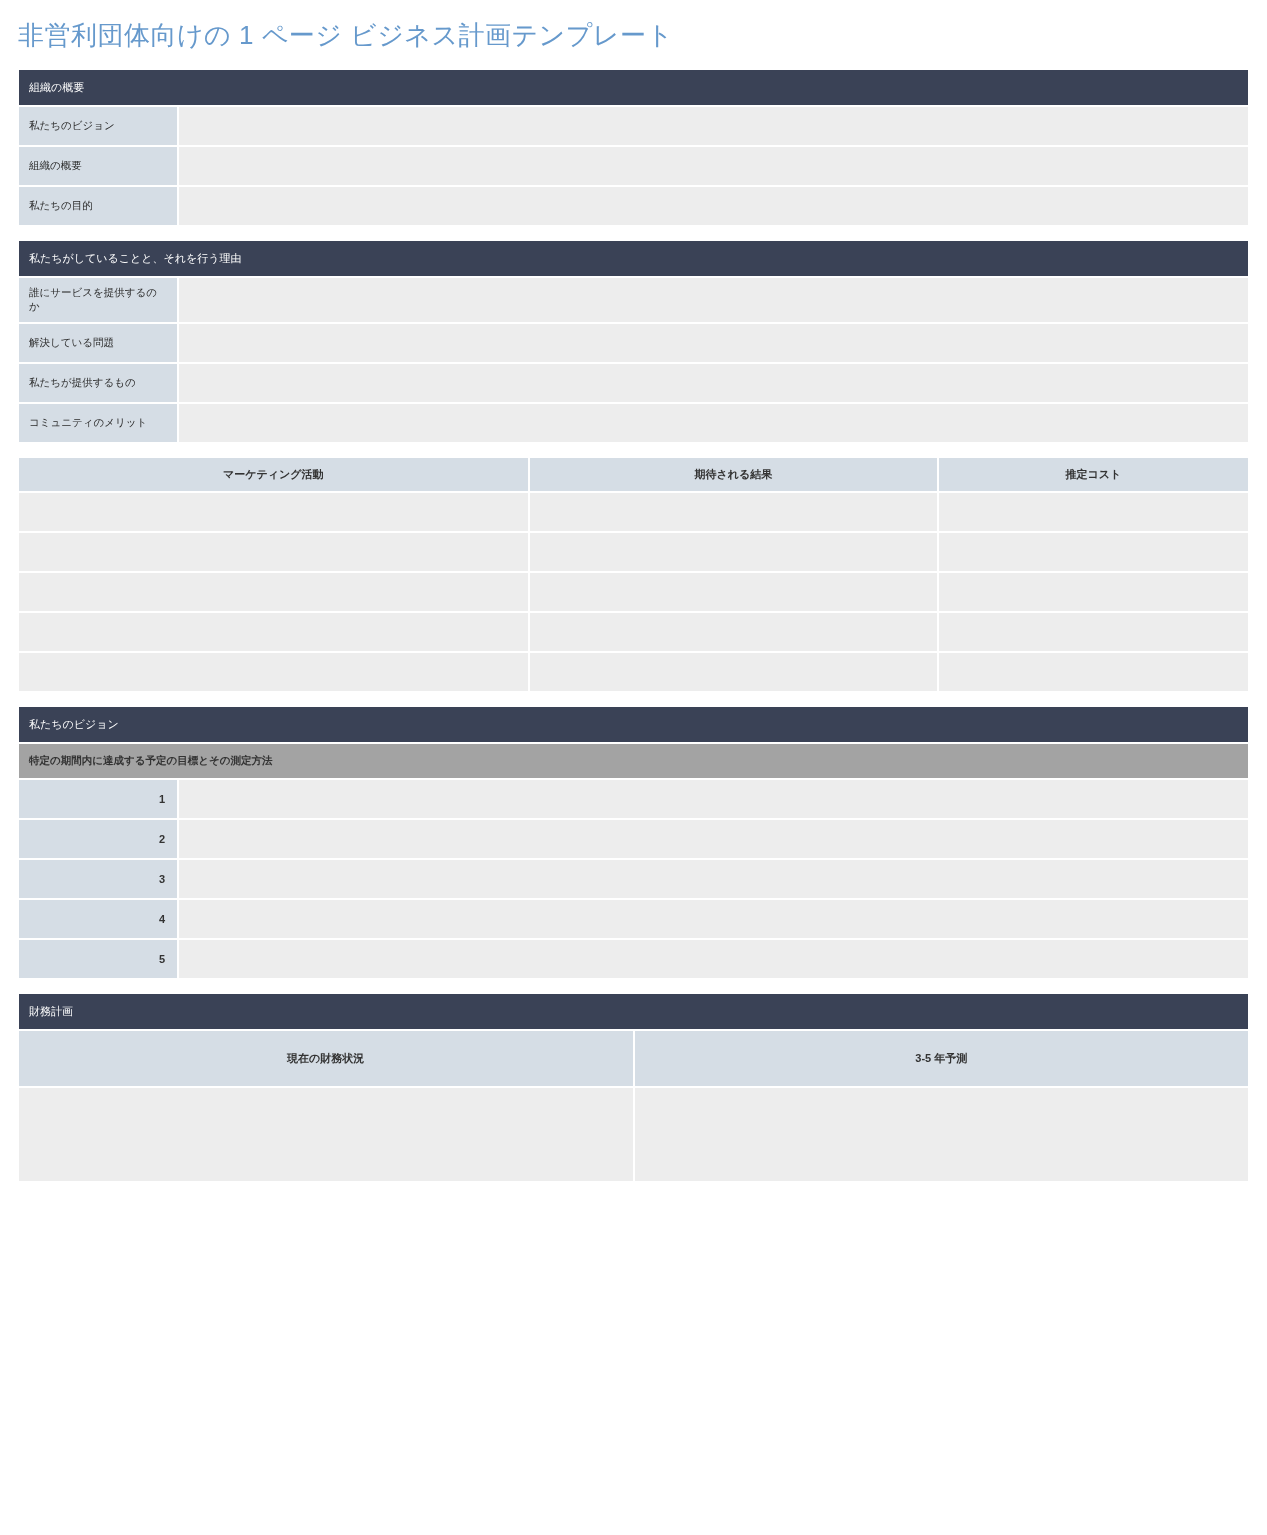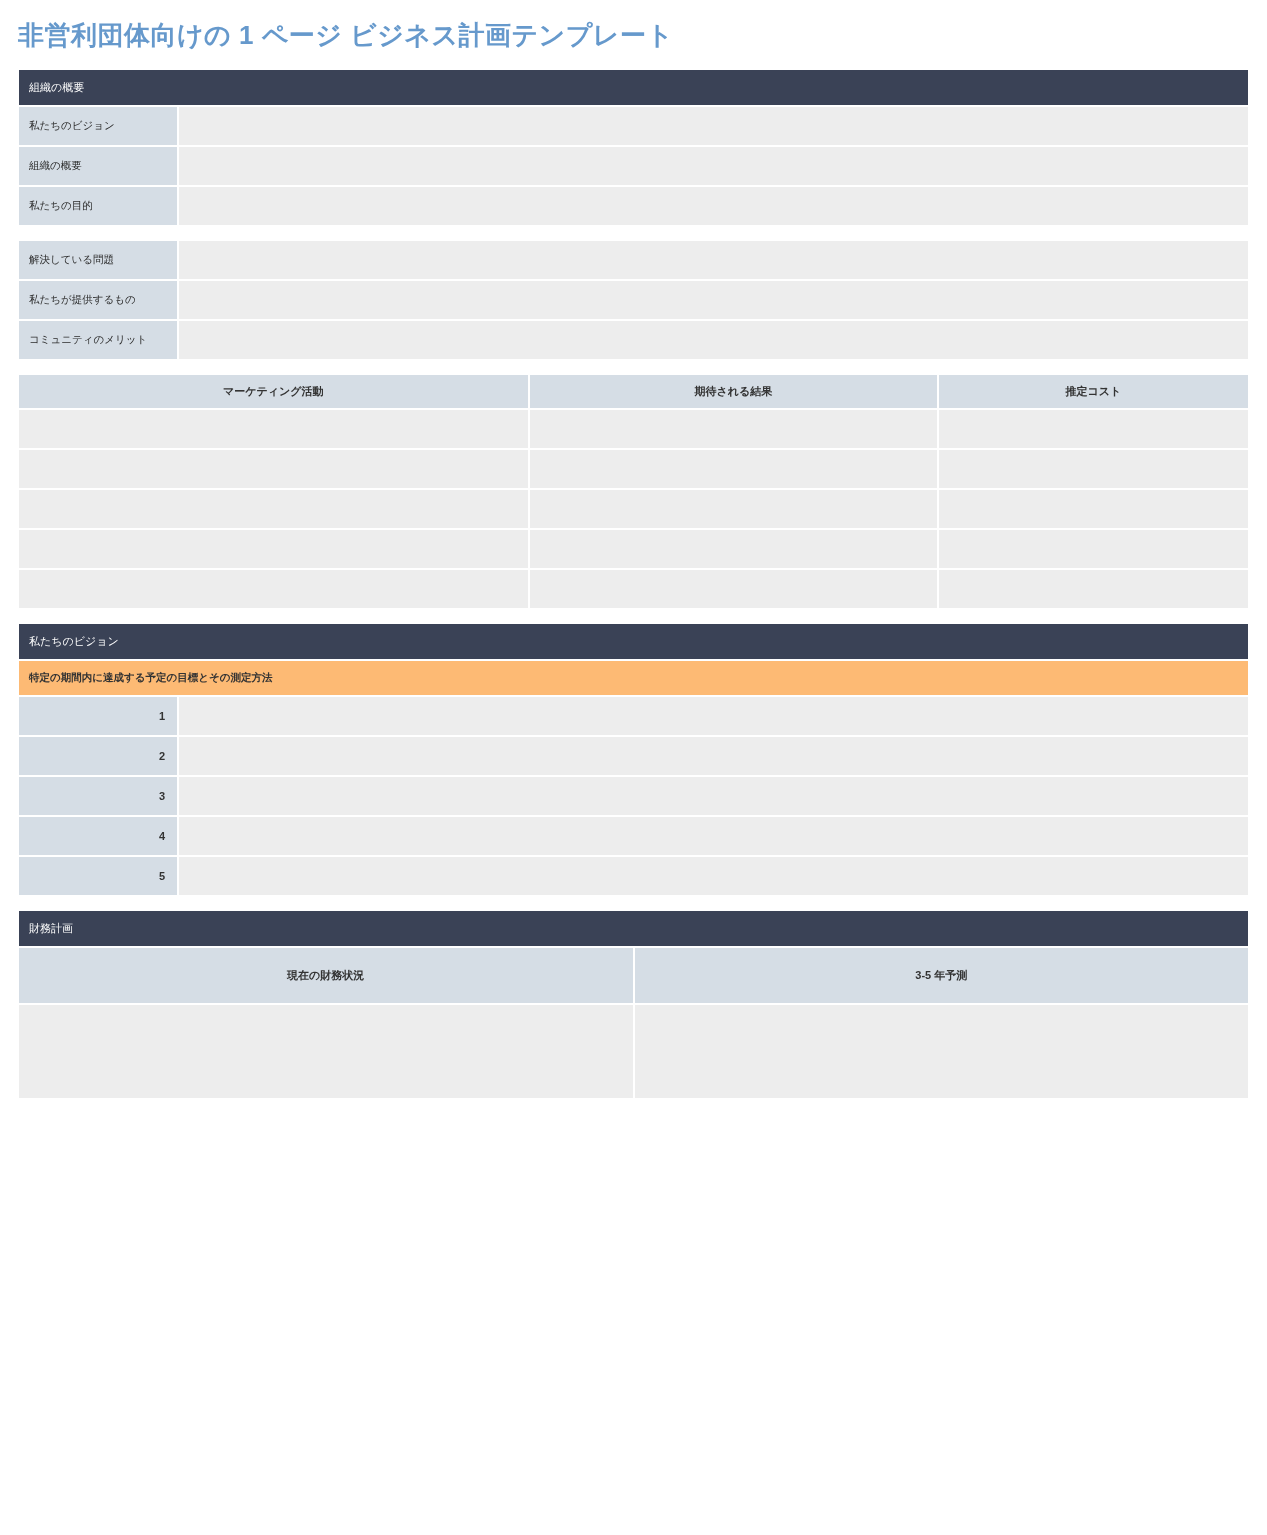--- a/index.html
+++ b/index.html
@@ -6,21 +6,21 @@
   body {
     font-family: "Hiragino Kaku Gothic ProN", "Hiragino Sans", Meiryo, Arial, sans-serif;
     background: #ffffff;
     padding: 18px;
     font-size: 11px;
     color: #333;
   }
   .page-title {
     color: #6699cc;
     font-size: 26px;
-    font-weight: bold;
+    font-weight: normal;
     margin-bottom: 16px;
     letter-spacing: 0.5px;
   }
   .section {
     width: 100%;
     border-collapse: separate;
     border-spacing: 0;
     margin-bottom: 14px;
   }
   .section td, .section th {
@@ -51,21 +51,21 @@
     font-weight: bold;
     text-align: center;
     font-size: 11px;
     padding: 9px 6px;
   }
   .mkt-row td {
     background: #ededed;
     height: 40px;
   }
   .goals-sub td {
-    background: #fdba74;
+    background: #a3a3a3;
     font-weight: bold;
     font-size: 10.5px;
     padding: 10px 10px;
   }
   .num-cell {
     background: #d5dde5;
     width: 160px;
     text-align: right;
     font-weight: bold;
     padding-right: 12px !important;
@@ -104,20 +104,27 @@
   </tr>
   <tr>
     <td class="label-cell">私たちの目的</td>
     <td class="value-cell"></td>
   </tr>
 </tbody>
   </table>
 
 <table class="section">
   <tbody>
+      <tr class="sec-header">
+        <td colspan="2">私たちがしていることと、それを行う理由</td>
+      </tr>
+  <tr>
+    <td class="label-cell">誰にサービスを提供するのか</td>
+    <td class="value-cell"></td>
+  </tr>
   <tr>
     <td class="label-cell">解決している問題</td>
     <td class="value-cell"></td>
   </tr>
   <tr>
     <td class="label-cell">私たちが提供するもの</td>
     <td class="value-cell"></td>
   </tr>
   <tr>
     <td class="label-cell">コミュニティのメリット</td>

